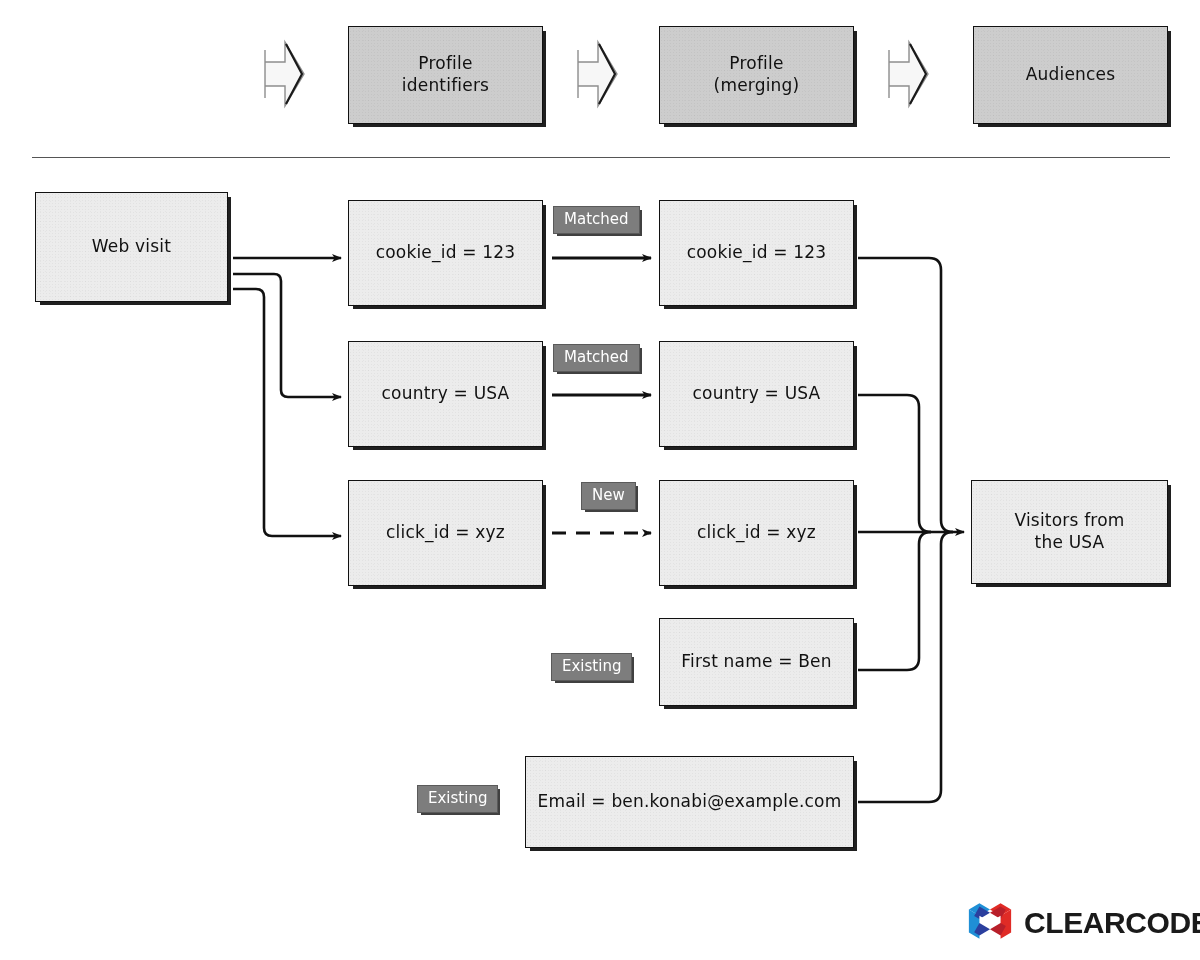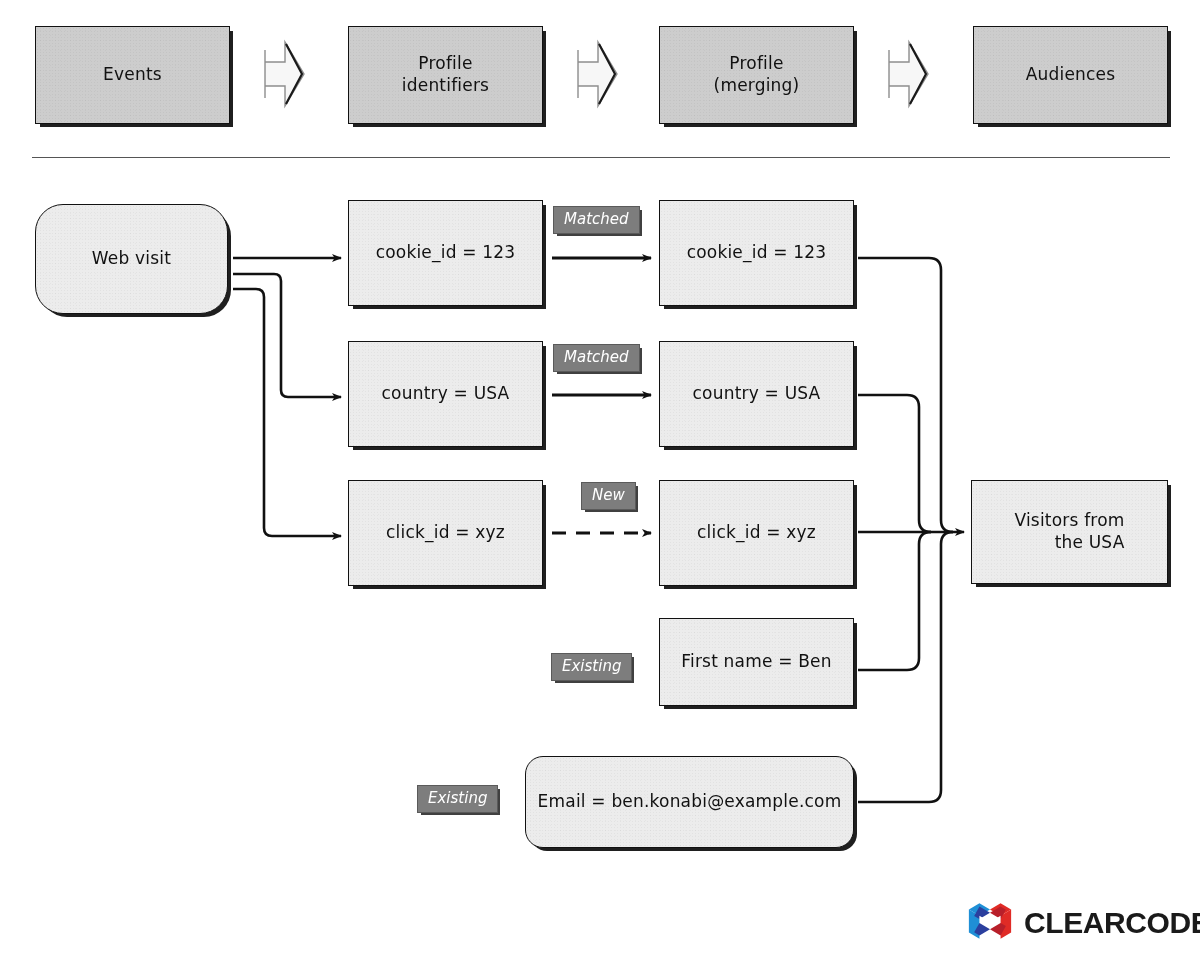--- a/index.html
+++ b/index.html
@@ -74,21 +74,20 @@
     background: #7d7d7d;
     border: 1px solid #5a5a5a;
     color: #ffffff;
     font-family: "DejaVu Sans", sans-serif;
     font-size: 15px;
     line-height: 1;
     padding: 5px 10px 6px 10px;
     text-align: center;
     box-shadow: 3px 3px 0 -1px rgba(0,0,0,0.75);
     white-space: nowrap;
-    font-style: italic;
   }
 
   
   #wires {
     position: absolute;
     left: 0; top: 0;
     width: 1200px; height: 960px;
     pointer-events: none;
   }
 
@@ -109,23 +108,20 @@
     font-size: 30px;
     letter-spacing: -0.4px;
     color: #1a1a1a;
   }
 </style>
 </head>
 <body>
 
 <div id="canvas">
 
-  <div class="box tier" style="left:35px; top:26px; width:195px; height:98px;">
-    <span class="label">Events</span>
-  </div>
 
   <div class="chevron" style="left:261px; top:38px;">
     <svg viewBox="0 0 46 72" width="46" height="72" xmlns="http://www.w3.org/2000/svg">
       <polygon points="4,12 4,24 24,24 24,4 43,36 24,68 24,48 4,48 4,60 4,60" fill="#f2f2f2" stroke="#8e8e8e" stroke-width="1.4"></polygon>
       <polygon points="5,13 5,25 25,25 25,6 41,36 25,66 25,47 5,47 5,59" fill="#f7f7f7" stroke="none"></polygon>
       <path d="M25,6 L41,36 L25,66" fill="none" stroke="#1a1a1a" stroke-width="2.2"></path>
     </svg>
   </div>
 
   <div class="box tier" style="left:348px; top:26px; width:195px; height:98px;">
@@ -183,21 +179,21 @@
 
     <path d="M858,395 L907,395 Q919,395 919,407 L919,520 Q919,532 931,532" fill="none" stroke="#111111" stroke-width="2.6"></path>
 
     <path d="M858,532 L964,532" fill="none" stroke="#111111" stroke-width="2.6" marker-end="url(#arrowhead)"></path>
 
     <path d="M858,670 L907,670 Q919,670 919,658 L919,544 Q919,532 931,532" fill="none" stroke="#111111" stroke-width="2.6"></path>
 
     <path d="M858,802 L929,802 Q941,802 941,790 L941,544 Q941,532 953,532" fill="none" stroke="#111111" stroke-width="2.6"></path>
   </svg>
 
-  <div class="box" style="left:35px; top:204px; width:193px; height:110px;border-radius:28px;">
+  <div class="box" style="left:35px; top:192px; width:193px; height:110px;">
     <span class="label">Web visit</span>
   </div>
 
   <div class="box" style="left:348px; top:200px; width:195px; height:106px;">
     <span class="label">cookie_id = 123</span>
   </div>
 
   <div class="box" style="left:348px; top:341px; width:195px; height:106px;">
     <span class="label">country = USA</span>
   </div>
@@ -235,26 +231,26 @@
   </div>
 
   <div class="box" style="left:659px; top:480px; width:195px; height:106px;">
     <span class="label">click_id = xyz</span>
   </div>
 
   <div class="box" style="left:659px; top:618px; width:195px; height:88px;">
     <span class="label">First name = Ben</span>
   </div>
 
-  <div class="box" style="left:525px; top:756px; width:329px; height:92px;border-radius:18px;">
+  <div class="box" style="left:525px; top:756px; width:329px; height:92px;">
     <span class="label">Email = ben.konabi@example.com</span>
   </div>
 
   <div class="box" style="left:971px; top:480px; width:197px; height:104px;">
-    <span class="label" style="white-space:pre-line;text-align:right;">Visitors from
+    <span class="label" style="white-space:pre-line;">Visitors from
 the USA</span>
   </div>
 
   <div id="logo">
     <span style="flex:0 0 auto;">
       <svg width="48" height="48" viewBox="0 0 100 100" xmlns="http://www.w3.org/2000/svg">
 
         <polygon points="6,26 28,13 50,26 28,39" fill="#1f8fd6"></polygon>
 
         <polygon points="6,26 6,74 28,87 28,39" fill="#1f8fd6"></polygon>

